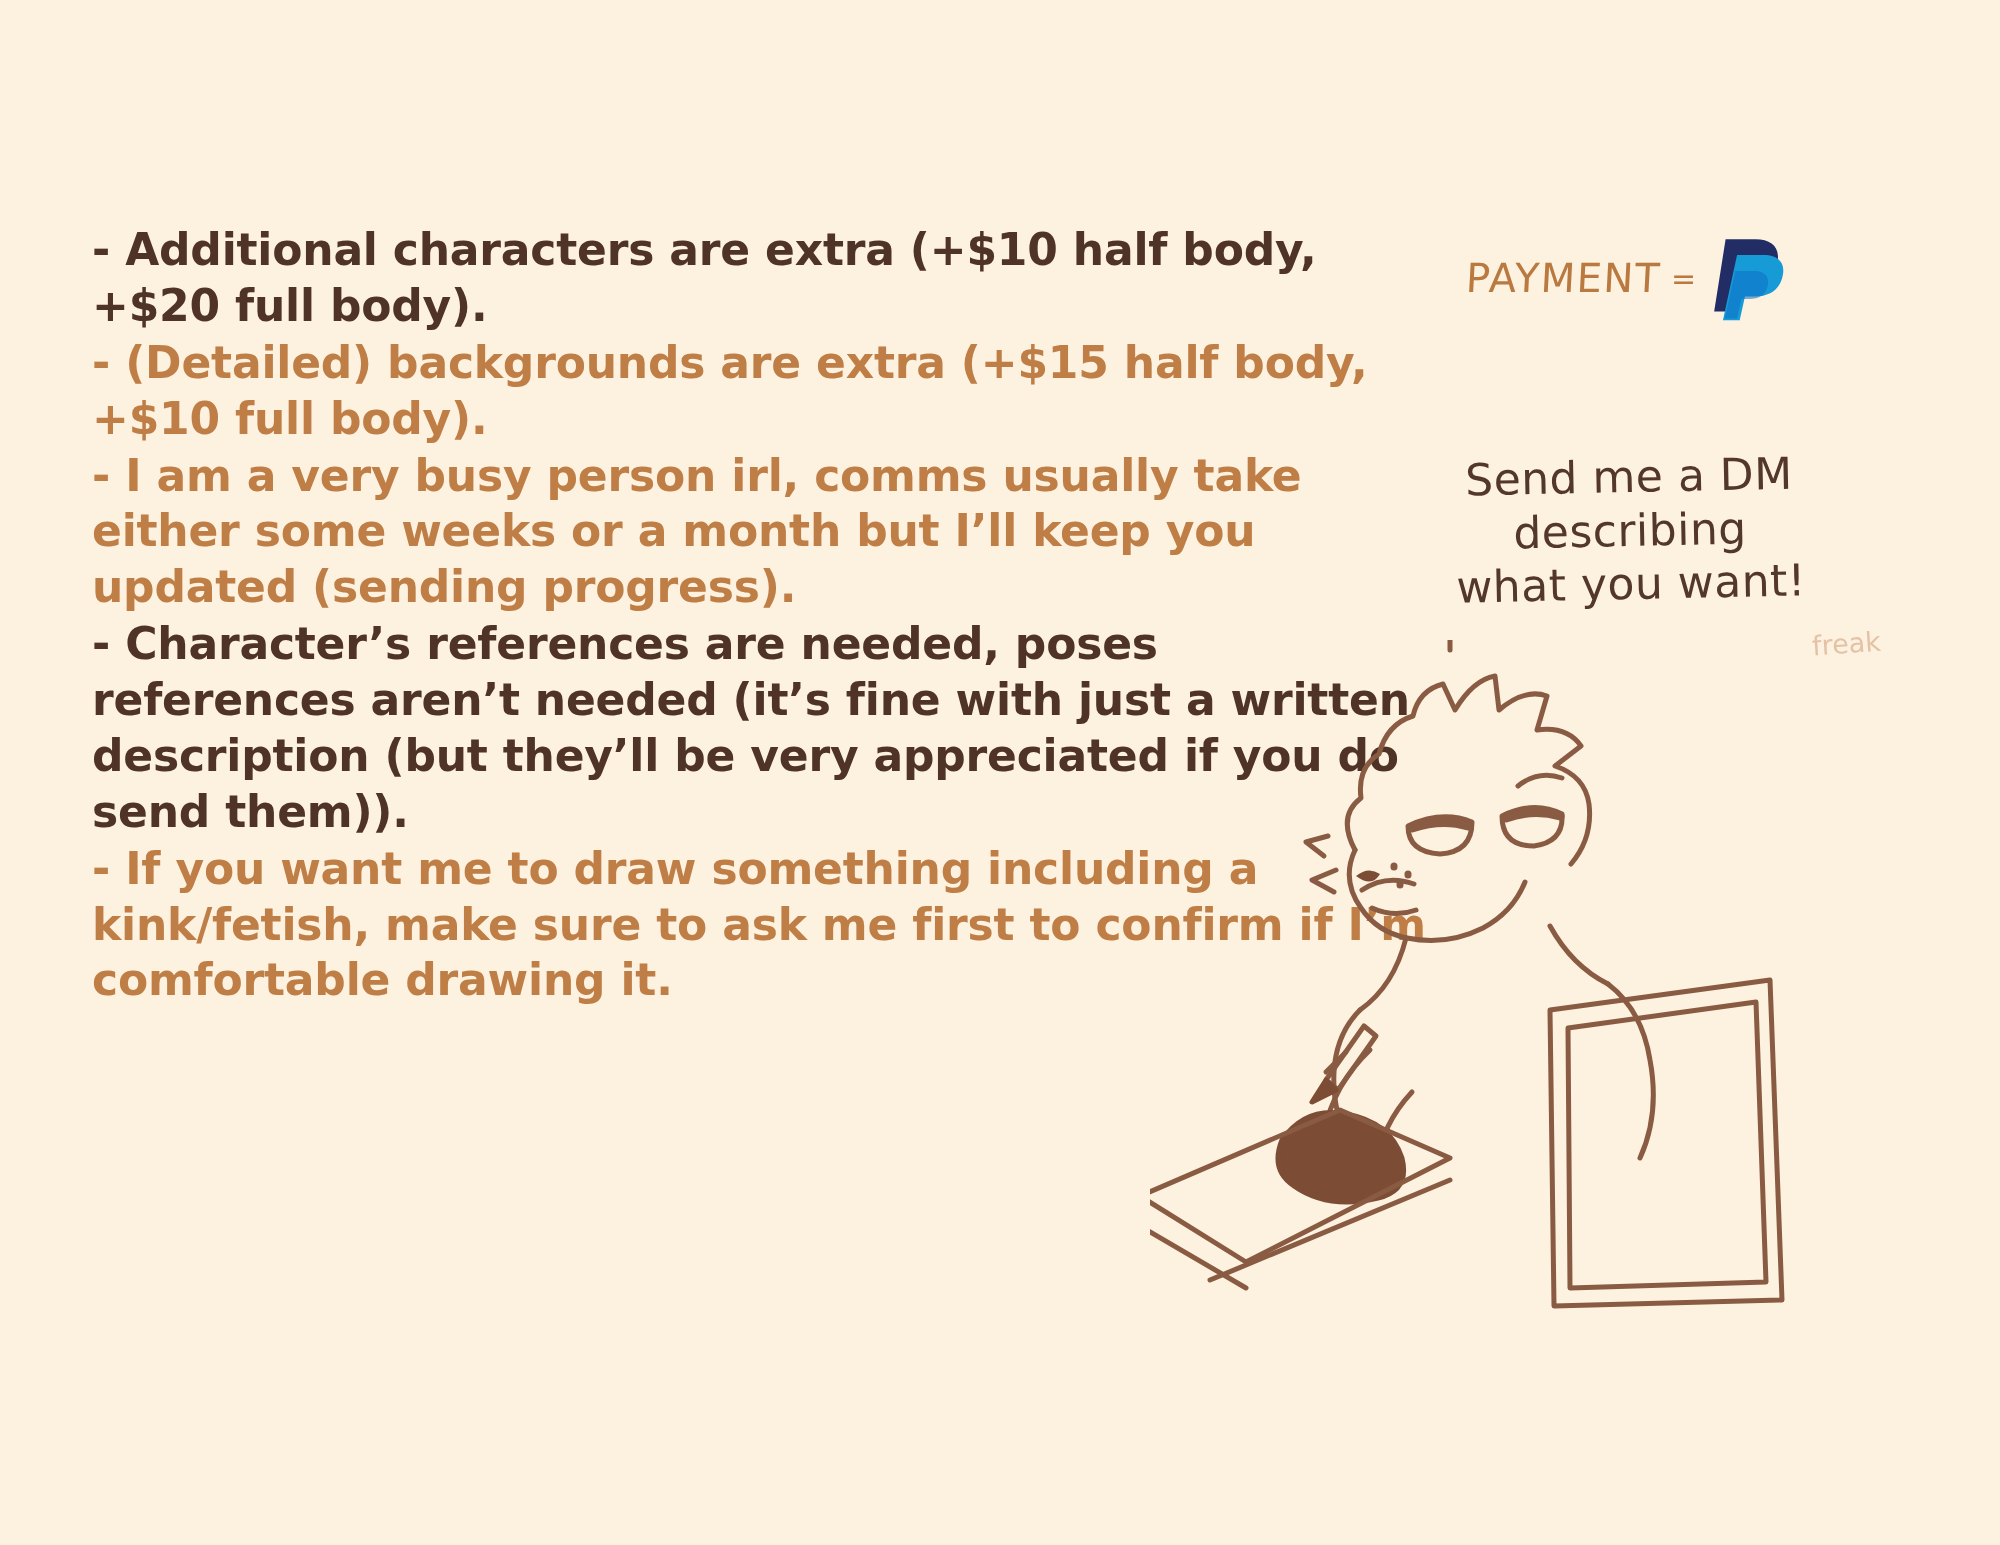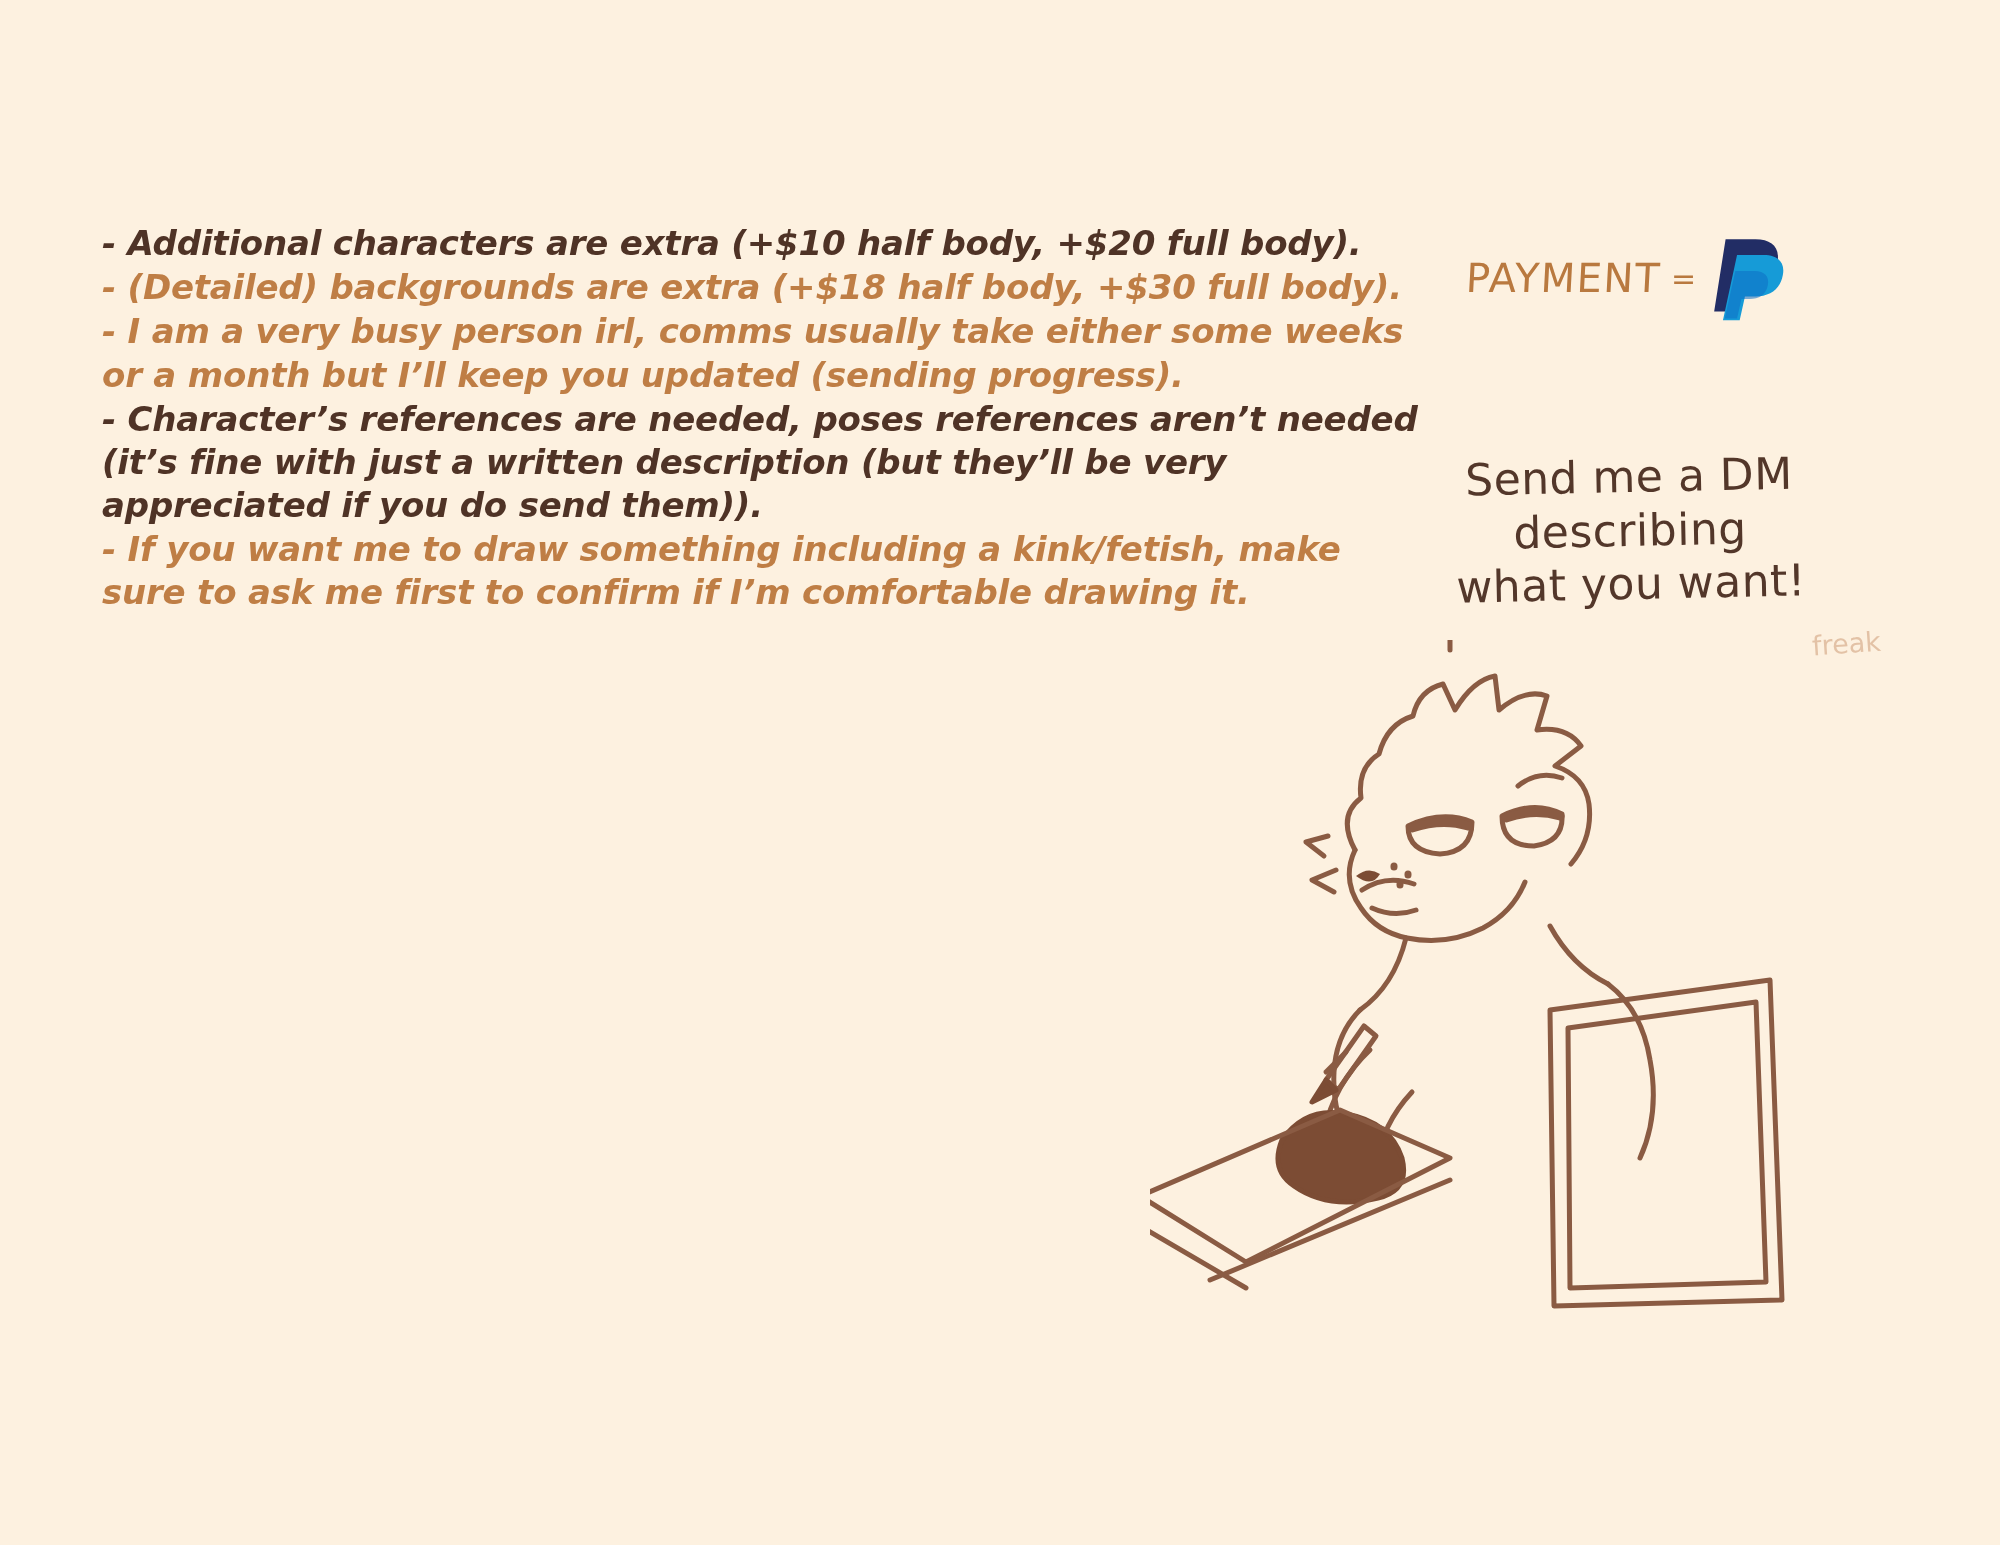--- a/index.html
+++ b/index.html
@@ -22,27 +22,26 @@
 
   
   .terms {
     position: absolute;
     left: 86px;
     top: 222px;
     width: 1340px;
   }
   .term {
     font-family: "DejaVu Sans", sans-serif;
-    font-size: 34px;
+    font-size: 44px;
     font-weight: bold;
     line-height: 1.27;
     letter-spacing: -0.2px;
-    margin: 0 0 1px 16px;
+    margin: 0 0 1px 6px;
     white-space: pre-wrap;
-    font-style: italic;
   }
   .term.dark { color: #4f3326; }
   .term.light { color: #bf7e45; }
 
   
   .payment-block {
     position: absolute;
     left: 1466px;
     top: 232px;
     display: flex;
@@ -105,21 +104,21 @@
     pointer-events: none;
   }
 </style>
 </head>
 <body>
 
 <div class="page">
 
   <div class="terms">
     <p class="term dark">- Additional characters are extra (+$10 half body, +$20 full body).</p>
-    <p class="term light">- (Detailed) backgrounds are extra (+$18 half body, +$30 full body).</p>
+    <p class="term light">- (Detailed) backgrounds are extra (+$15 half body, +$10 full body).</p>
     <p class="term light">- I am a very busy person irl, comms usually take either some weeks or a month but I’ll keep you updated (sending progress).</p>
     <p class="term dark">- Character’s references are needed, poses references aren’t needed (it’s fine with just a written description (but they’ll be very appreciated if you do send them)).</p>
     <p class="term light">- If you want me to draw something including a kink/fetish, make sure to ask me first to confirm if I’m comfortable drawing it.</p>
   </div>
 
   <div class="payment-block">
     <span class="payment-label">PAYMENT</span>
     <span class="payment-eq">=</span>
     <span class="paypal-logo">
       <svg viewBox="0 0 100 104" width="88" height="92" aria-hidden="true">

